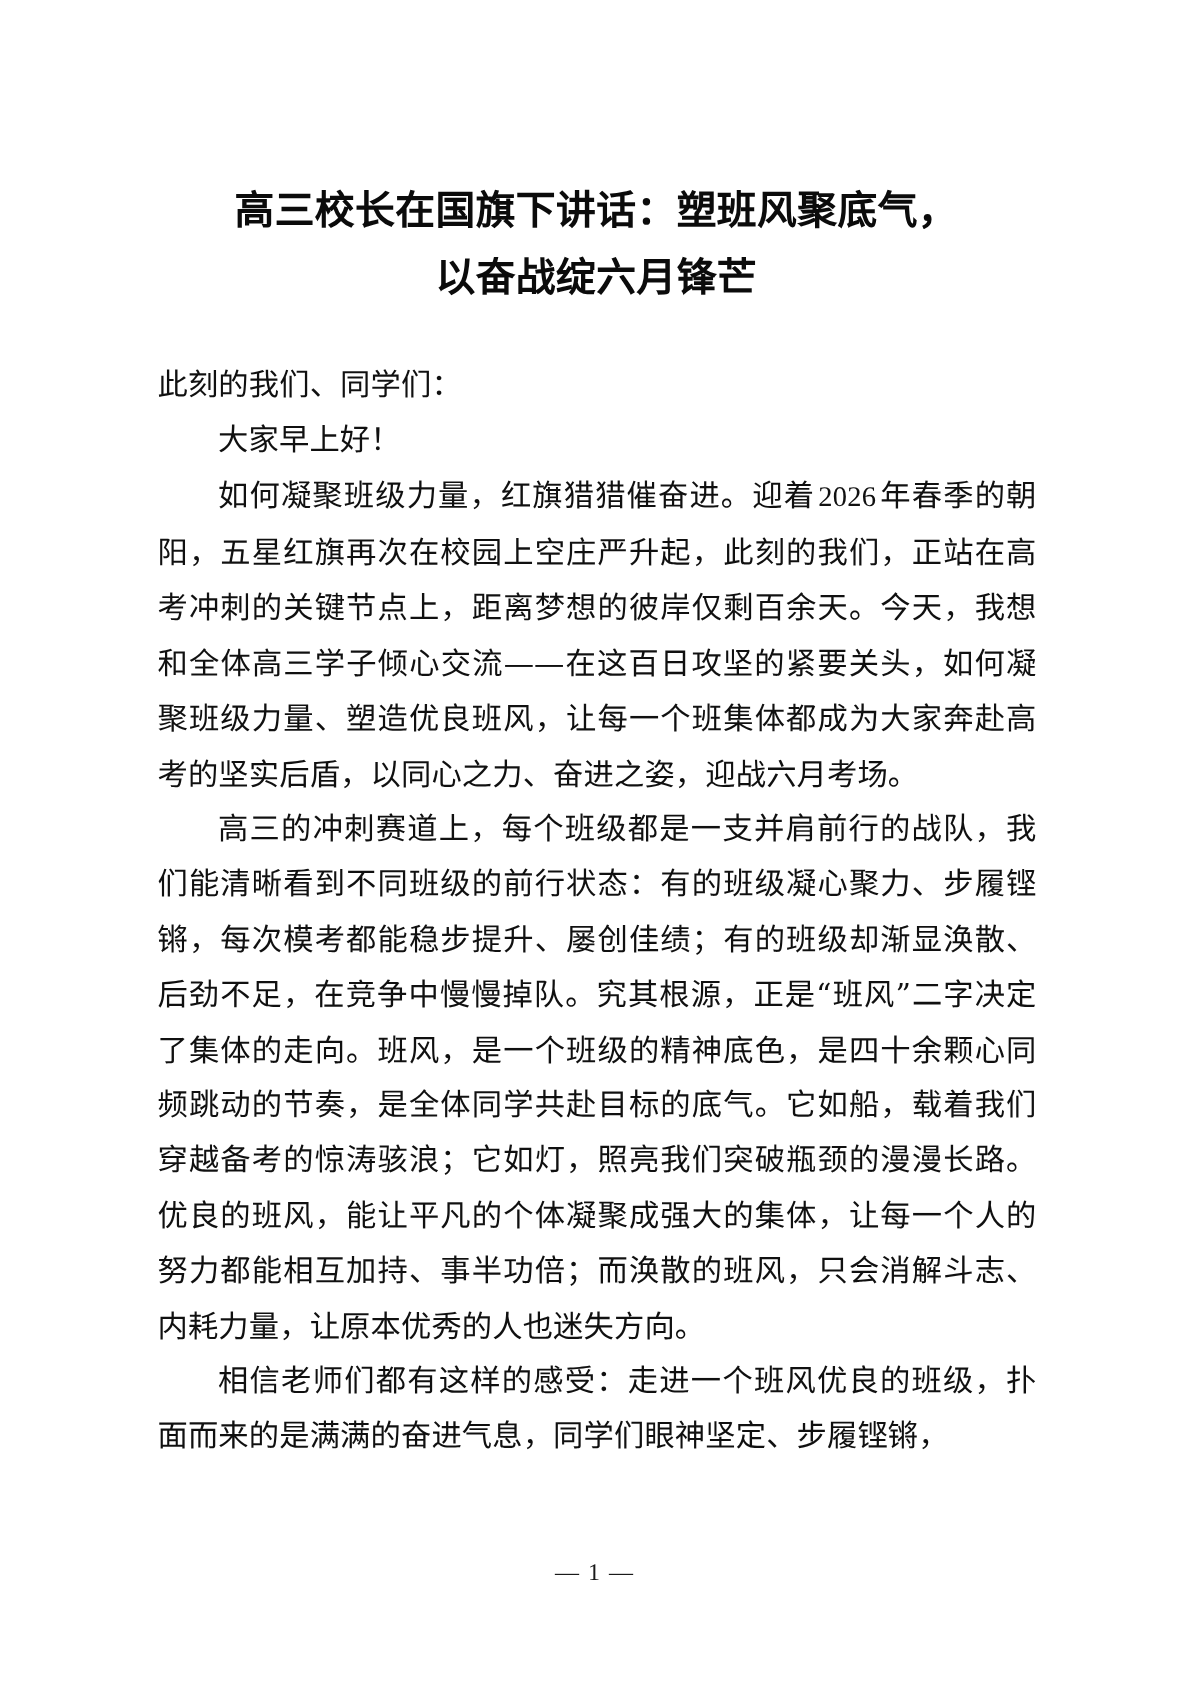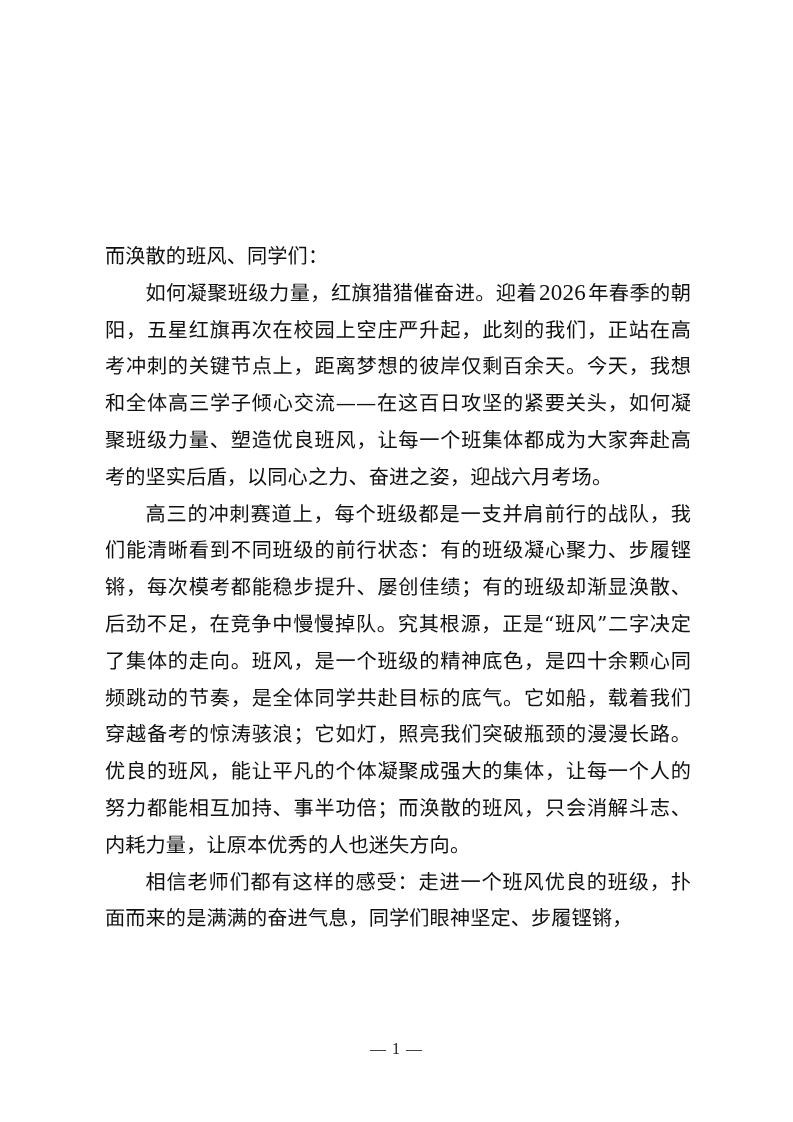--- a/index.html
+++ b/index.html
@@ -67,21 +67,21 @@
   }
   .para.indent {
     text-indent: 2em;
   }
   .para.salutation {
     text-indent: 0;
   }
   
   .num {
     font-family: "Liberation Serif", "DejaVu Serif", serif;
-    font-size: 23px;
+    font-size: 19px;
     padding: 0 2px;
     letter-spacing: 0.2px;
   }
 
   
   .page-footer {
     position: absolute;
     left: 0;
     top: 1040px;
     width: 793px;
@@ -90,25 +90,30 @@
     font-size: 16px;
     color: #1a1a1a;
     letter-spacing: 1px;
   }
 </style>
 </head>
 <body>
 
 <div class="page">
 
+  <h1 class="doc-title">
+    <span class="t-line t-line-1">高三校长在国旗下讲话：塑班风聚底气，</span>
+    <span class="t-line t-line-2">以奋战绽六月锋芒</span>
+  </h1>
 
   <div class="doc-body">
 
-    <p class="para salutation">而涣散的班风、同学们：</p>
+    <p class="para salutation">此刻的我们、同学们：</p>
 
+    <p class="para indent">大家早上好！</p>
 
     <p class="para indent"><span>如何凝聚班级力量，红旗猎猎催奋进。迎着</span><span class="num">2026</span><span>年春季的朝阳，五星红旗再次在校园上空庄严升起，此刻的我们，正站在高考冲刺的关键节点上，距离梦想的彼岸仅剩百余天。今天，我想和全体高三学子倾心交流——在这百日攻坚的紧要关头，如何凝聚班级力量、塑造优良班风，让每一个班集体都成为大家奔赴高考的坚实后盾，以同心之力、奋进之姿，迎战六月考场。</span></p>
 
     <p class="para indent">高三的冲刺赛道上，每个班级都是一支并肩前行的战队，我们能清晰看到不同班级的前行状态：有的班级凝心聚力、步履铿锵，每次模考都能稳步提升、屡创佳绩；有的班级却渐显涣散、后劲不足，在竞争中慢慢掉队。究其根源，正是“班风”二字决定了集体的走向。班风，是一个班级的精神底色，是四十余颗心同频跳动的节奏，是全体同学共赴目标的底气。它如船，载着我们穿越备考的惊涛骇浪；它如灯，照亮我们突破瓶颈的漫漫长路。优良的班风，能让平凡的个体凝聚成强大的集体，让每一个人的努力都能相互加持、事半功倍；而涣散的班风，只会消解斗志、内耗力量，让原本优秀的人也迷失方向。</p>
 
     <p class="para indent">相信老师们都有这样的感受：走进一个班风优良的班级，扑面而来的是满满的奋进气息，同学们眼神坚定、步履铿锵，</p>
 
   </div>
 
   <div class="page-footer">— 1 —</div>

